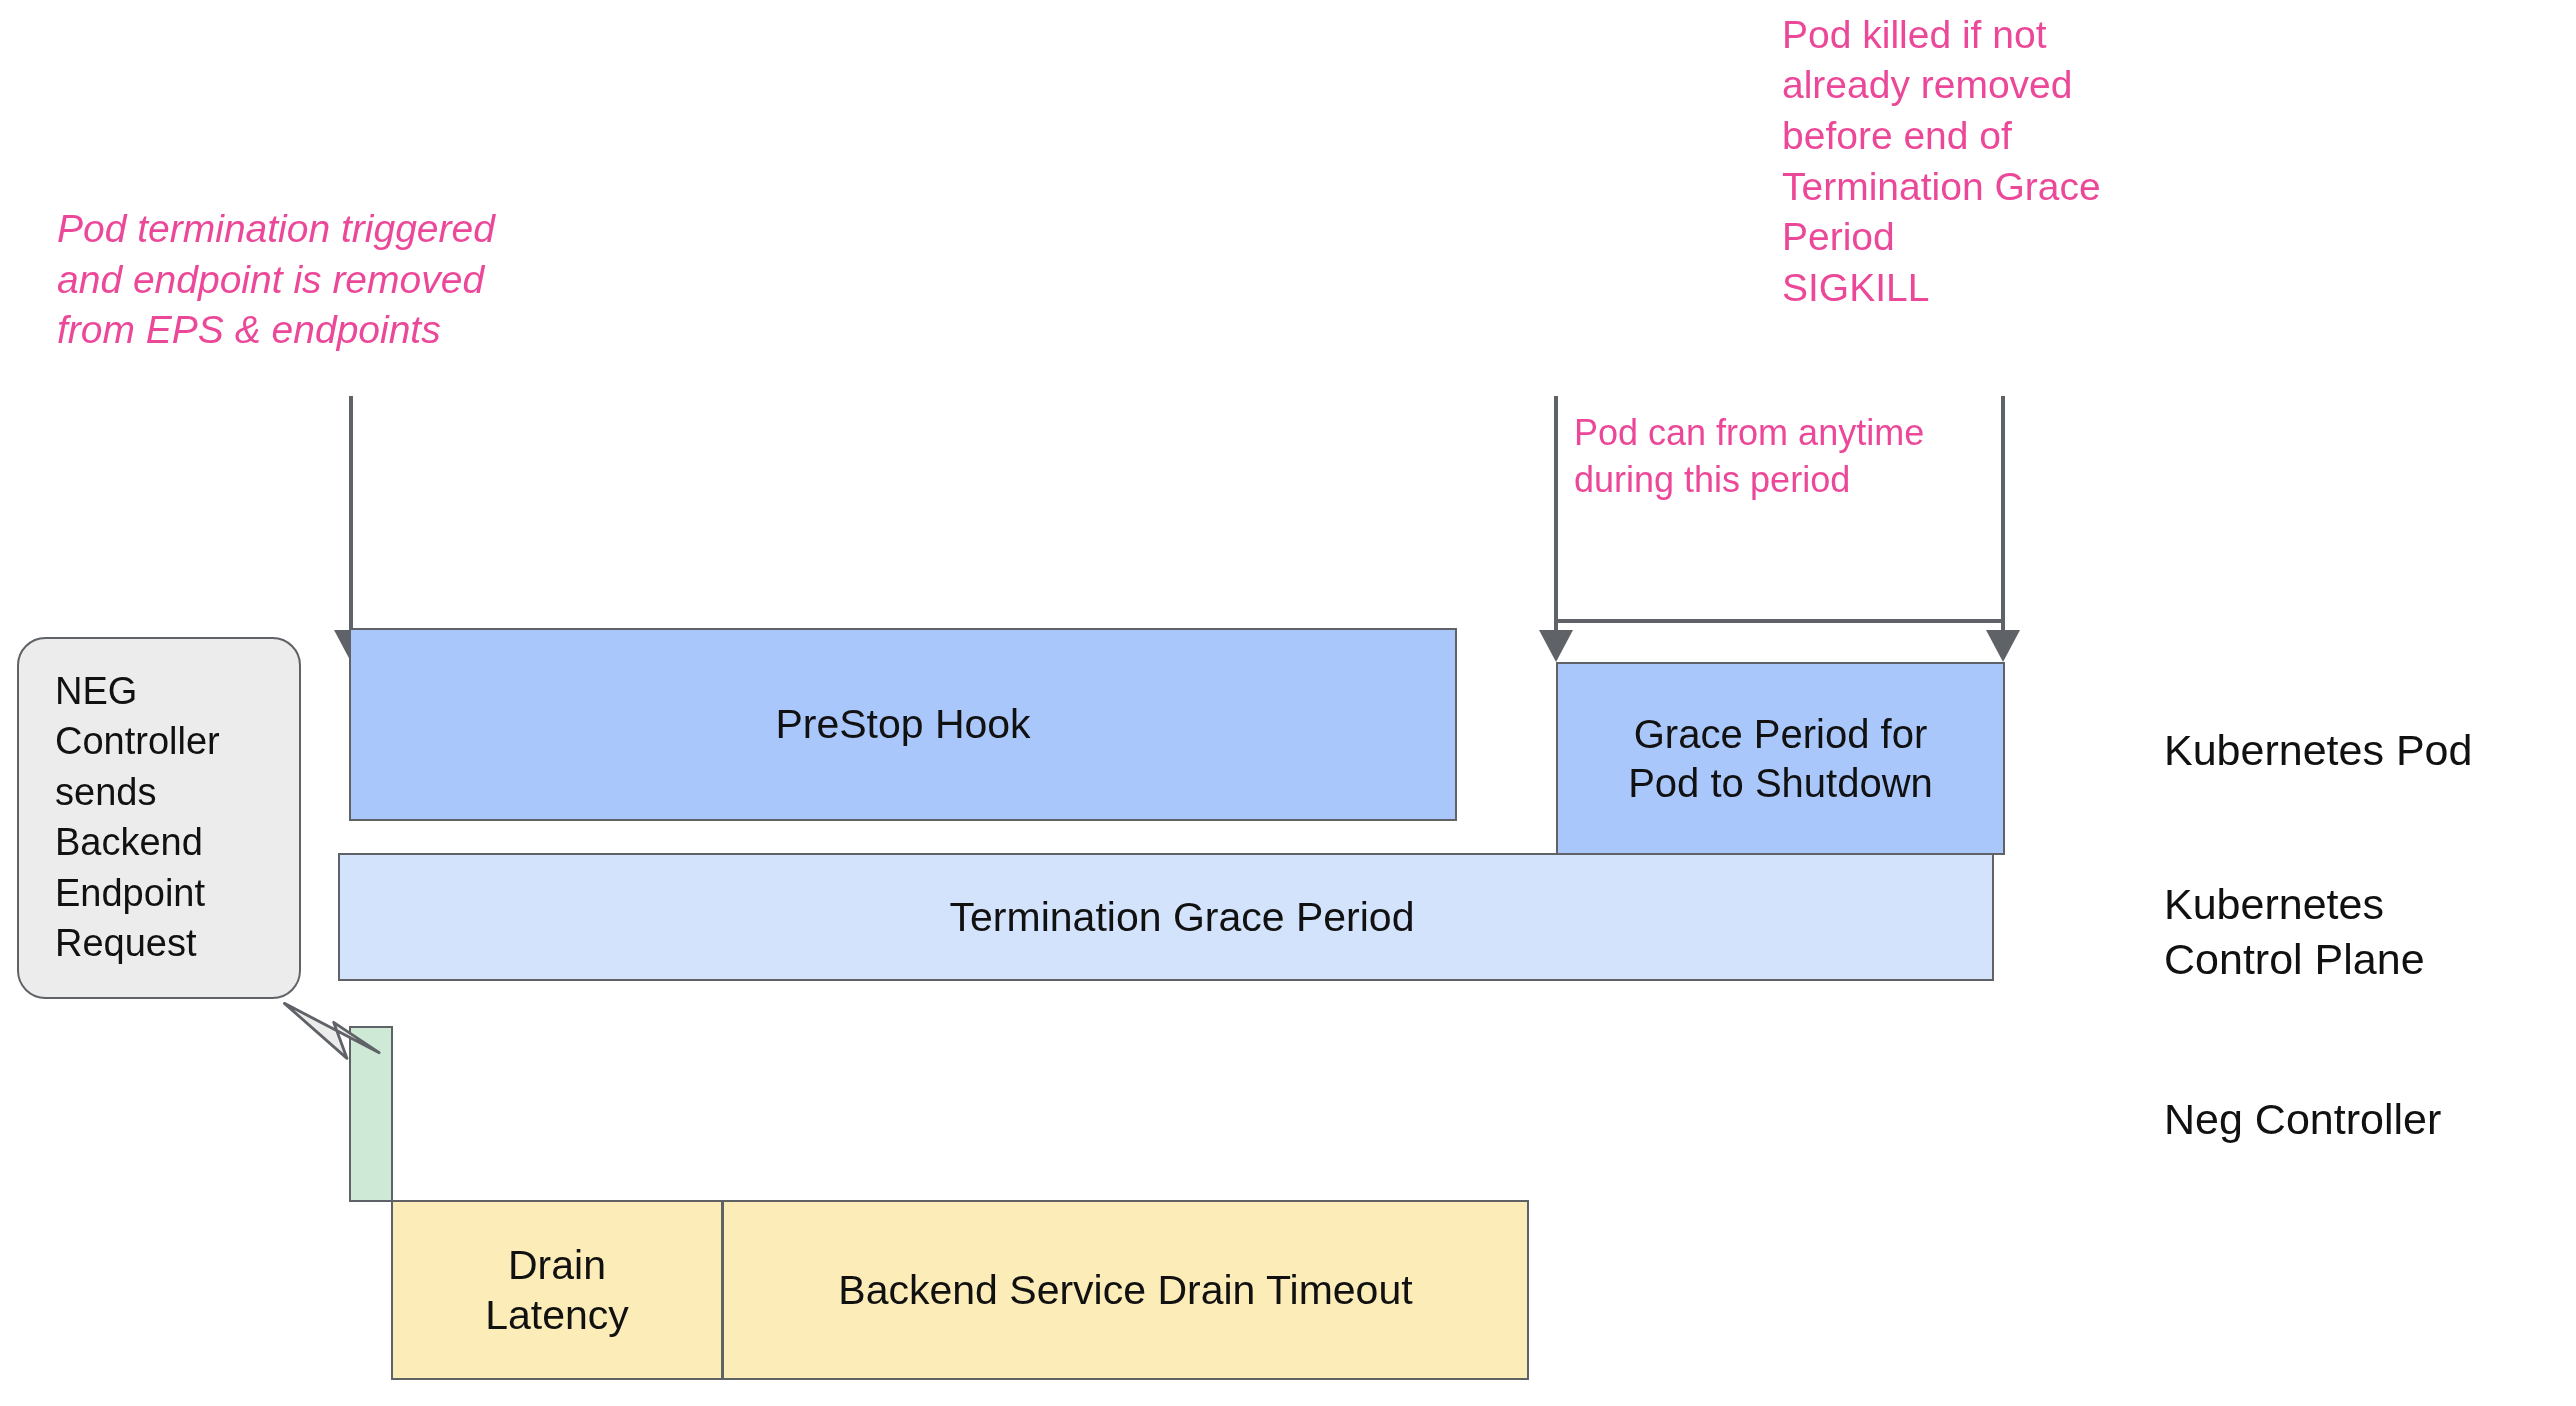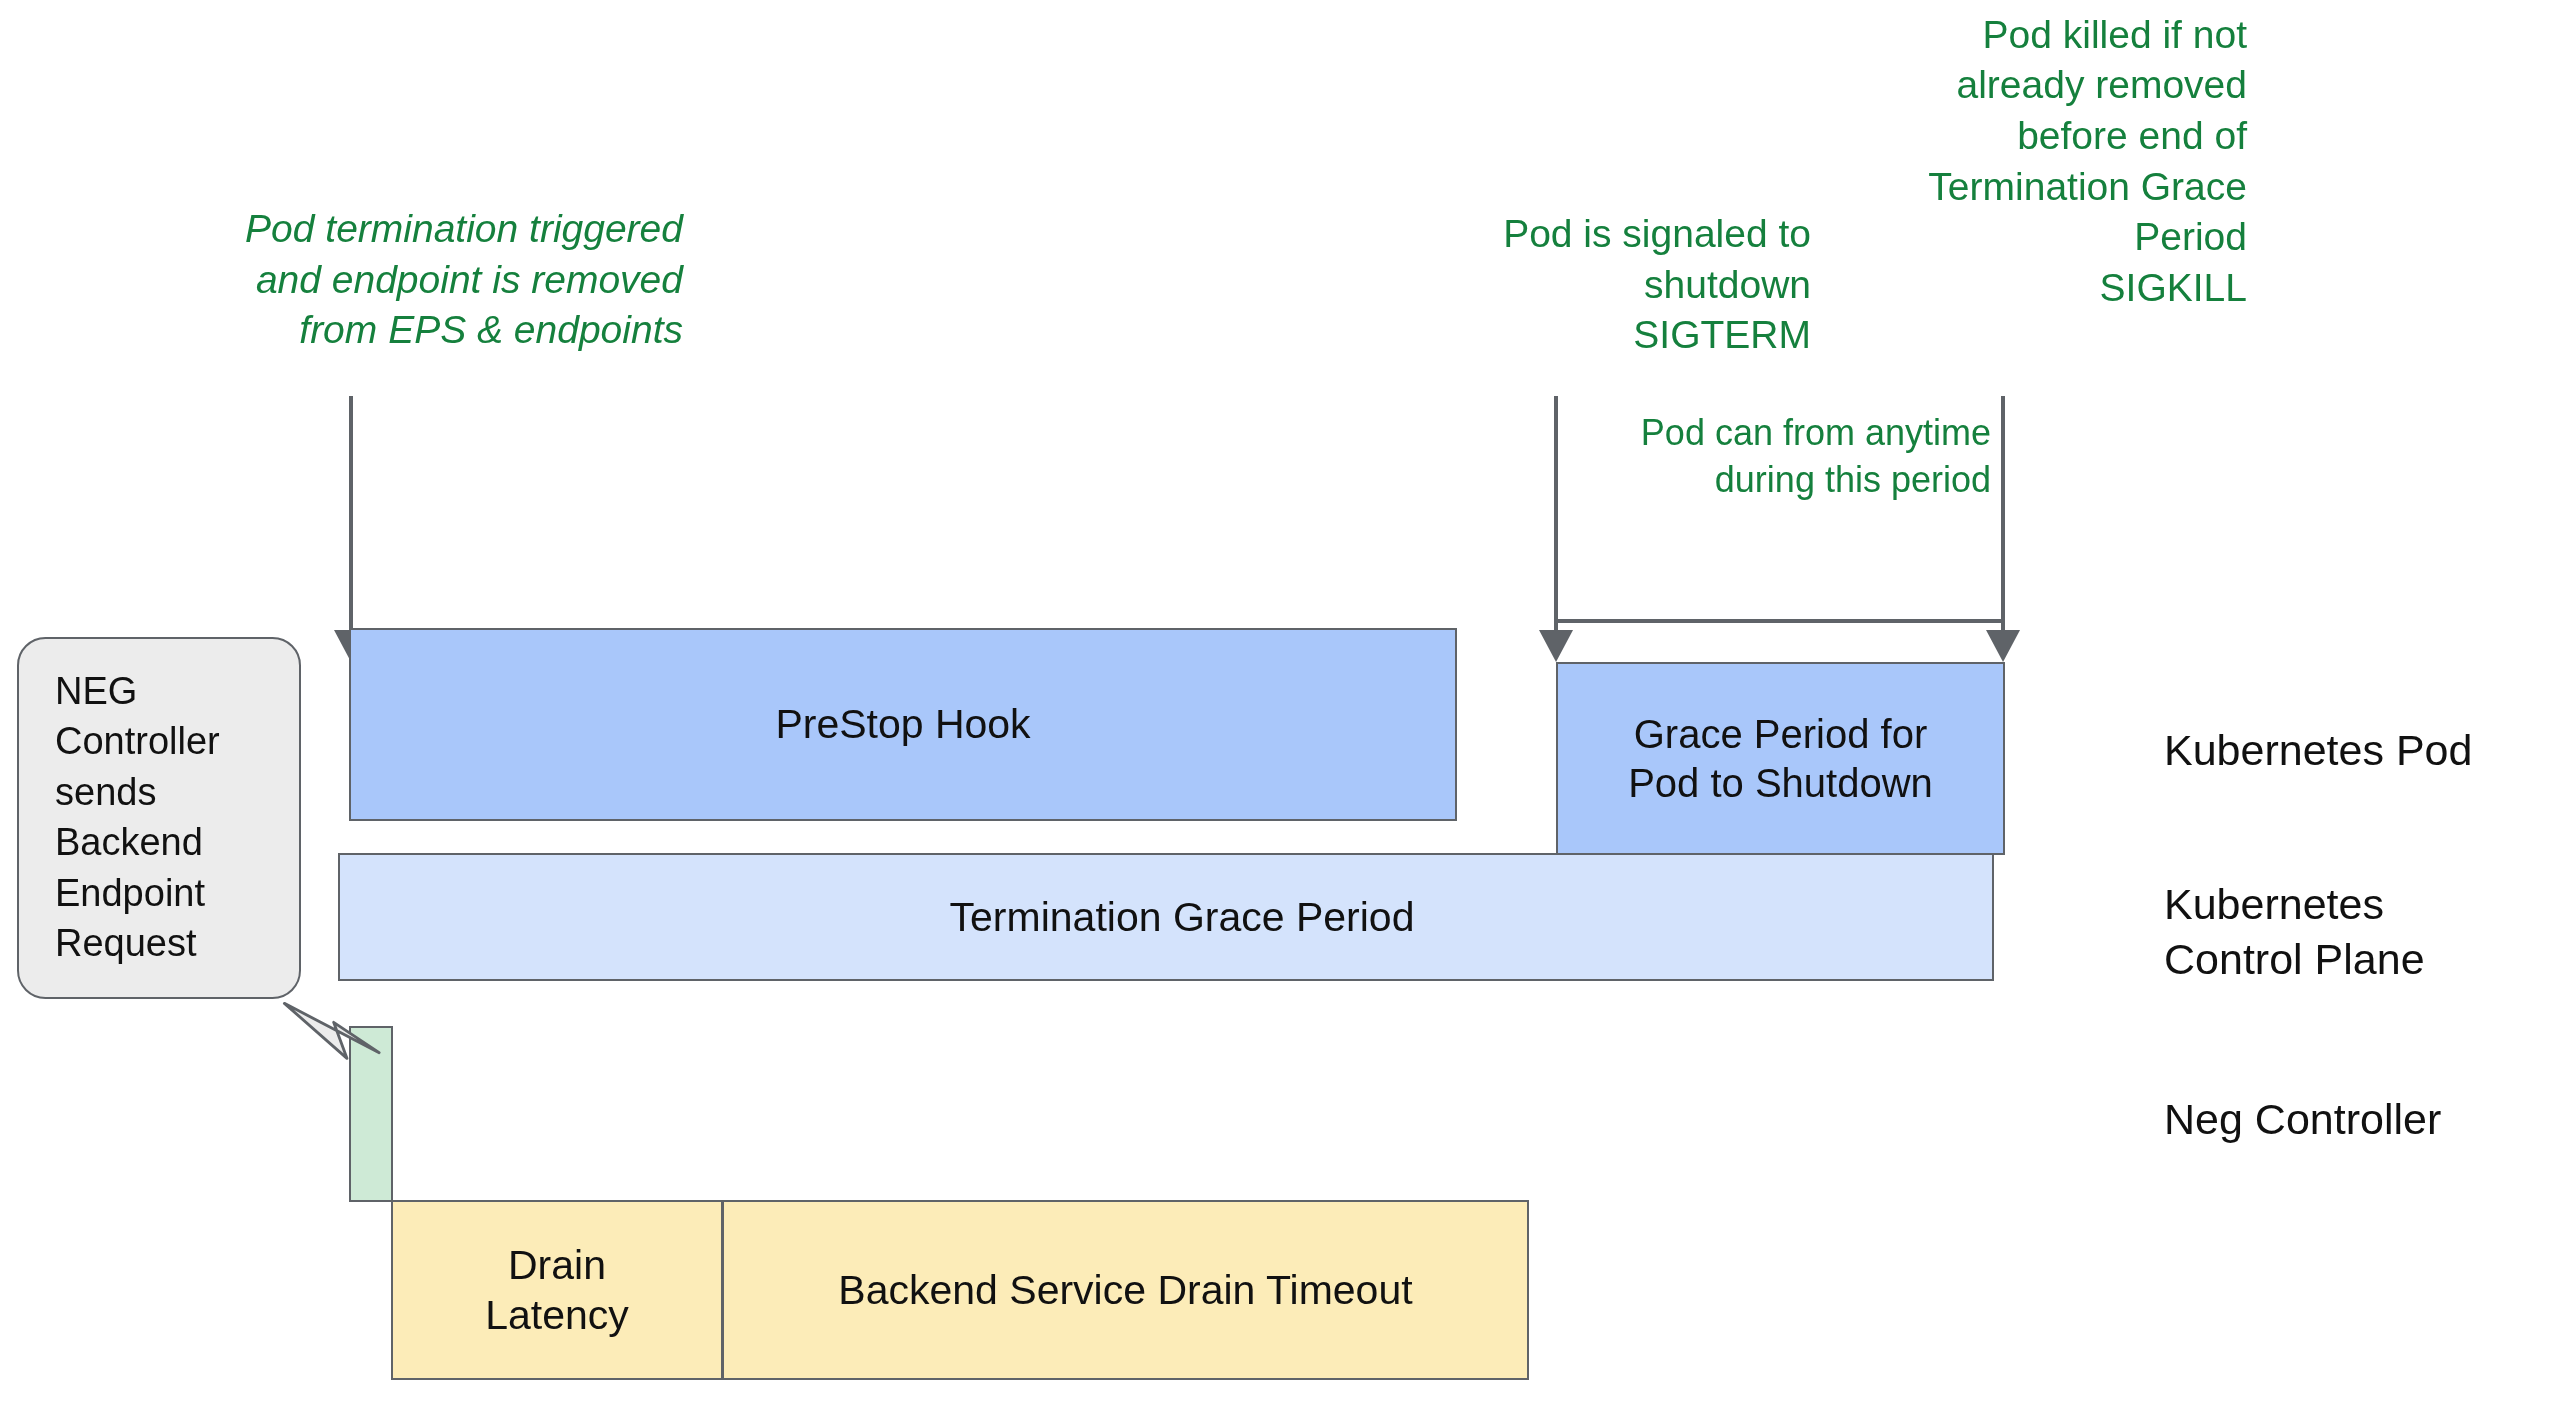--- a/index.html
+++ b/index.html
@@ -7,22 +7,22 @@
   body{
     width:2576px;height:1406px;position:relative;overflow:hidden;
     font-family:"Liberation Sans",sans-serif;
     color:#000000;
     -webkit-font-smoothing:antialiased;
   }
   .stage{position:absolute;left:0;top:0;width:2576px;height:1406px;}
 
   
   .anno{
-    position:absolute;text-align:right;line-height:1.30;
-    font-size:39px;color:#15803d;white-space:pre-line;
+    position:absolute;text-align:left;line-height:1.30;
+    font-size:39px;color:#ec4899;white-space:pre-line;
   }
   #anno-termination{left:57px;top:204px;width:626px;font-style:italic;}
   #anno-sigterm{left:1299px;top:209px;width:512px;}
   #anno-sigkill{left:1782px;top:9.5px;width:465px;}
   #anno-exit{left:1574px;top:410px;width:417px;font-size:36px;}
 
   
   .vline{position:absolute;width:3.8px;background:#5f6368;}
   .ahead{
     position:absolute;width:0;height:0;
@@ -68,23 +68,20 @@
 </style>
 </head>
 <body>
 
 <div class="stage">
 
   <div class="anno" id="anno-termination">Pod termination triggered
 and endpoint is removed
 from EPS &amp; endpoints</div>
 
-  <div class="anno" id="anno-sigterm">Pod is signaled to
-shutdown
-SIGTERM</div>
 
   <div class="anno" id="anno-sigkill">Pod killed if not
 already removed
 before end of
 Termination Grace
 Period
 SIGKILL</div>
 
   <div class="anno" id="anno-exit">Pod can from anytime
 during this period</div>

